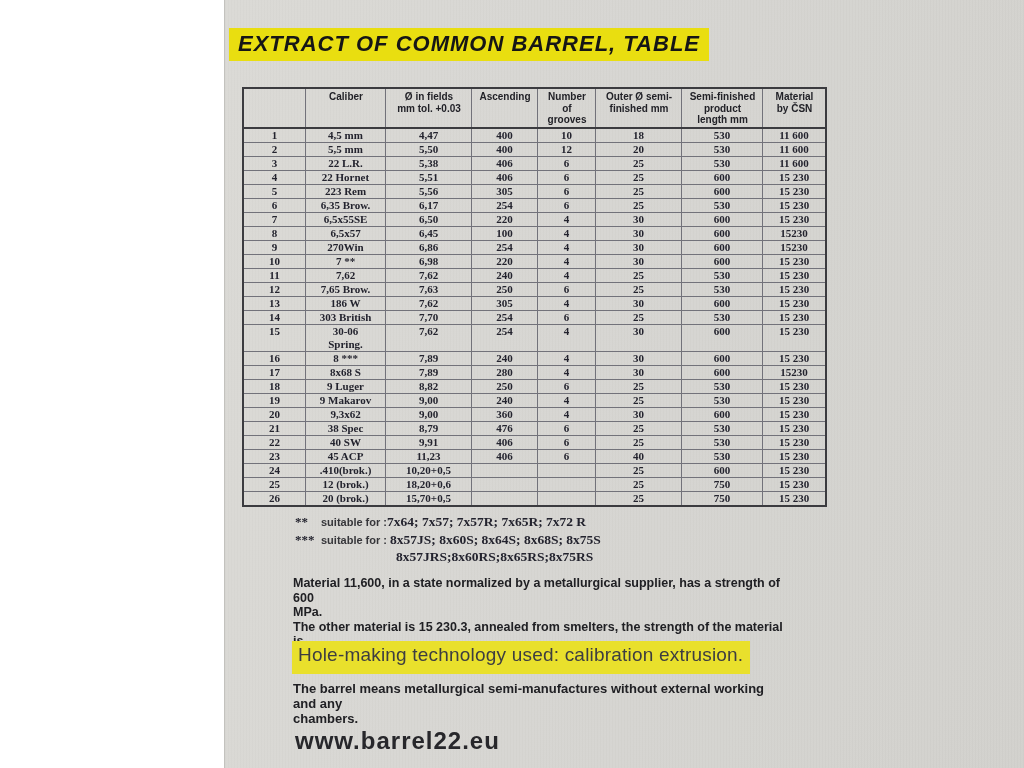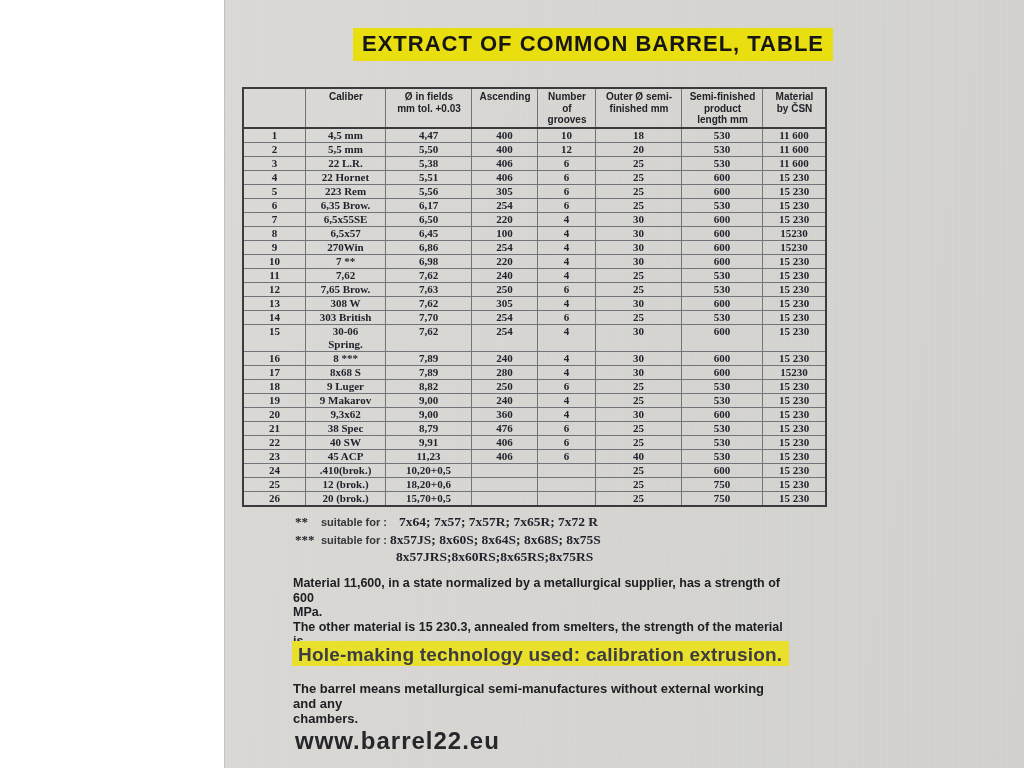--- a/index.html
+++ b/index.html
@@ -4,21 +4,21 @@
 <style>
   html,body{margin:0;padding:0;}
   body{width:1024px;height:768px;position:relative;background:#ffffff;overflow:hidden;
        font-family:"Liberation Sans",sans-serif;}
   .photo{position:absolute;left:224px;top:0;width:800px;height:768px;
          background:
            repeating-linear-gradient(90deg, rgba(0,0,0,0.015) 0 1px, rgba(255,255,255,0.01) 1px 3px),
            linear-gradient(100deg,#dbdad6 0%,#d7d6d2 45%,#d2d1cd 100%);
          border-left:1px solid #c3c2be;}
   
-  .title-row{position:absolute;left:16px;top:28px;width:592px;text-align:right;}
+  .title-row{position:absolute;left:4px;top:28px;width:592px;text-align:left;font-style:italic;}
   .title-hl{display:inline-block;background:#e9de10;color:#161616;
             font-weight:bold;font-size:22px;letter-spacing:1px;padding:3px 9px 4px 9px;}
   
   table.barrel{position:absolute;left:17px;top:87px;width:536px;border-collapse:collapse;
                table-layout:fixed;border:2px solid #3b3b3f;}
   table.barrel th, table.barrel td{border:1px solid #72727a;white-space:pre-line;
                overflow:hidden;vertical-align:top;}
   table.barrel th{font-family:"Liberation Sans",sans-serif;font-weight:bold;font-size:10px;
                line-height:11.5px;color:#222228;text-align:center;padding:2px 2px 1px 3px;
                border-bottom:2px solid #3b3b3f;height:34px;}
@@ -34,21 +34,21 @@
   .fn-marker{font-family:"Liberation Serif",serif;font-weight:bold;font-size:13px;width:26px;}
   .fn-label{font-family:"Liberation Sans",sans-serif;font-weight:bold;font-size:11px;color:#36363a;}
   .fn-text{font-family:"Liberation Serif",serif;font-weight:bold;font-size:13.5px;margin-left:3px;}
   .fn-indent{margin-left:101px;}
   
   .para{position:absolute;left:68px;color:#202024;font-weight:bold;white-space:pre-line;}
   .para.material{top:576px;font-size:12.5px;line-height:14.6px;width:490px;}
   .para.closing{top:681px;font-size:13px;line-height:15px;width:490px;}
   .hl-row{position:absolute;left:67px;top:641px;}
   .hl-line{display:inline-block;background:#e9e02c;color:#3d3d41;
-           font-size:19px;font-weight:bold;padding:3px 7px 0 6px;letter-spacing:0.2px;}
+           font-size:19px;font-weight:normal;padding:3px 7px 8px 6px;letter-spacing:0.2px;}
   .url{position:absolute;left:70px;top:727px;font-size:24px;font-weight:bold;
        color:#27272b;letter-spacing:1px;}
 </style>
 </head>
 <body>
 
 <div class="photo">
 
   <div class="title-row">
     <span class="title-hl">EXTRACT OF COMMON BARREL, TABLE</span>
@@ -190,21 +190,21 @@
           <td class="c1">7,65 Brow.</td>
           <td class="c2">7,63</td>
           <td class="c3">250</td>
           <td class="c4">6</td>
           <td class="c5">25</td>
           <td class="c6">530</td>
           <td class="c7">15 230</td>
         </tr>
         <tr>
           <td class="c0">13</td>
-          <td class="c1">308 W</td>
+          <td class="c1">186 W</td>
           <td class="c2">7,62</td>
           <td class="c3">305</td>
           <td class="c4">4</td>
           <td class="c5">30</td>
           <td class="c6">600</td>
           <td class="c7">15 230</td>
         </tr>
         <tr>
           <td class="c0">14</td>
           <td class="c1">303 British</td>
@@ -336,21 +336,21 @@
           <td class="c6">750</td>
           <td class="c7">15 230</td>
         </tr>
       </tbody>
   </table>
 
   <div class="footnotes">
     <div class="fn-line">
       <span class="fn-marker">**</span>
       <span class="fn-label">suitable for :</span>
-      <span class="fn-text" style="margin-left:12px;">7x64; 7x57; 7x57R; 7x65R; 7x72 R</span>
+      <span class="fn-text" style="margin-left:0;">7x64; 7x57; 7x57R; 7x65R; 7x72 R</span>
     </div>
     <div class="fn-line">
       <span class="fn-marker">***</span>
       <span class="fn-label">suitable for :</span>
       <span class="fn-text">8x57JS; 8x60S; 8x64S; 8x68S; 8x75S</span>
     </div>
     <div class="fn-line">
       <span class="fn-text fn-indent">8x57JRS;8x60RS;8x65RS;8x75RS</span>
     </div>
   </div>

